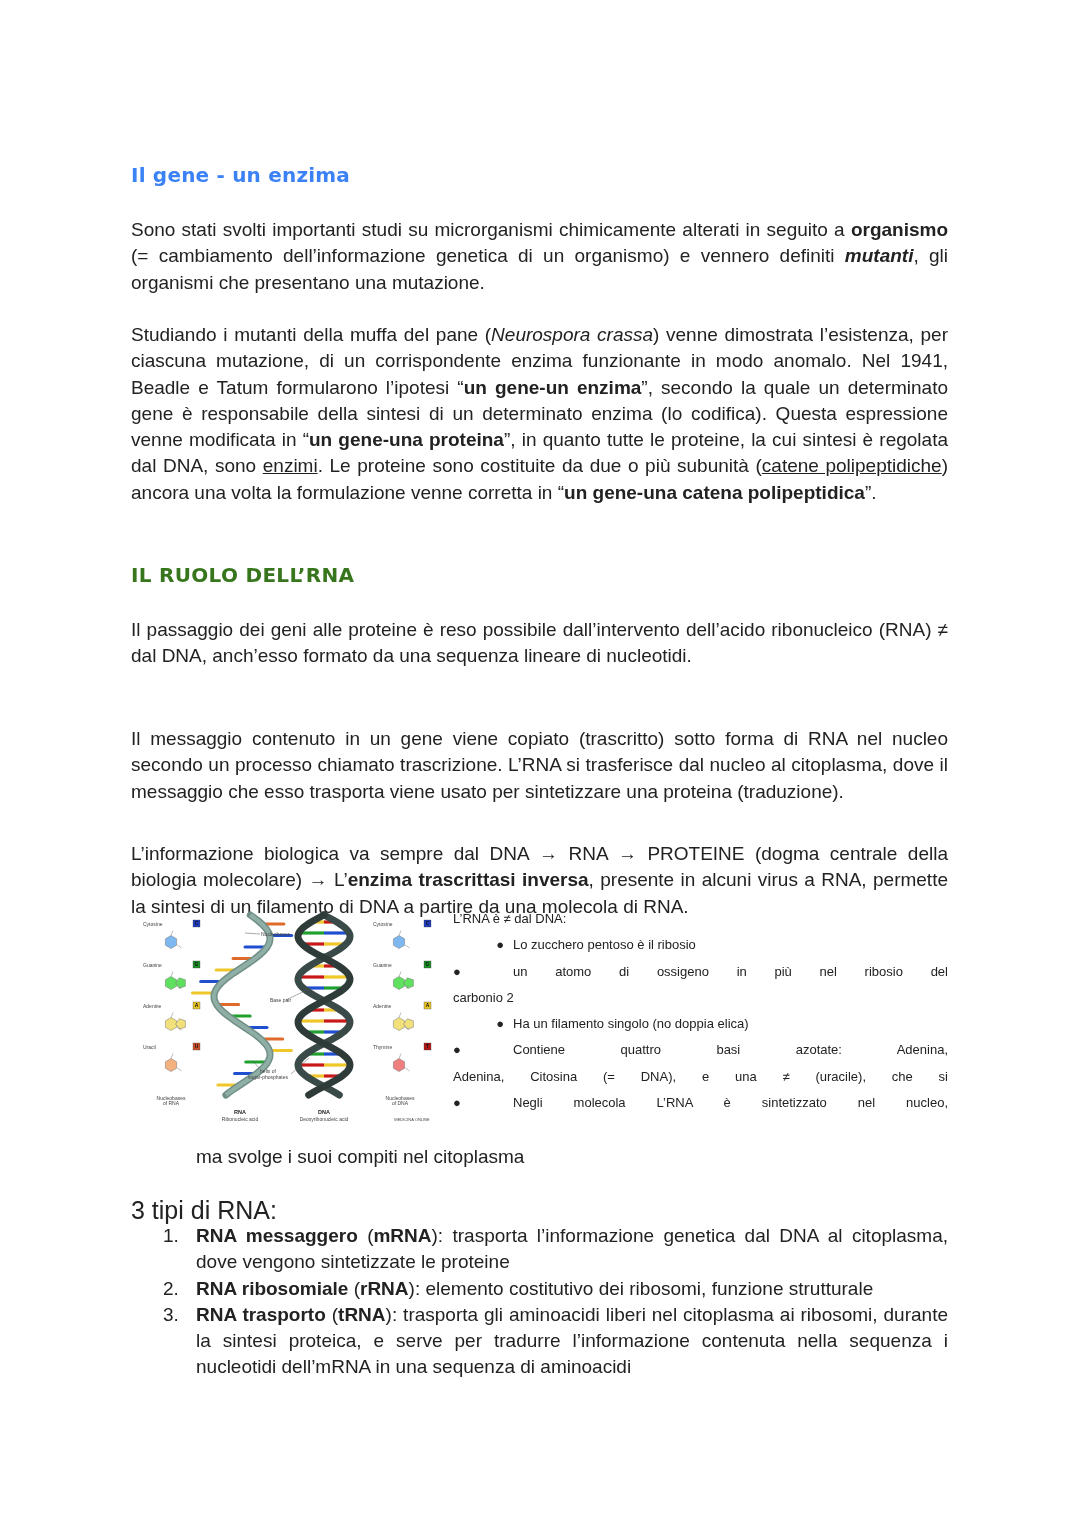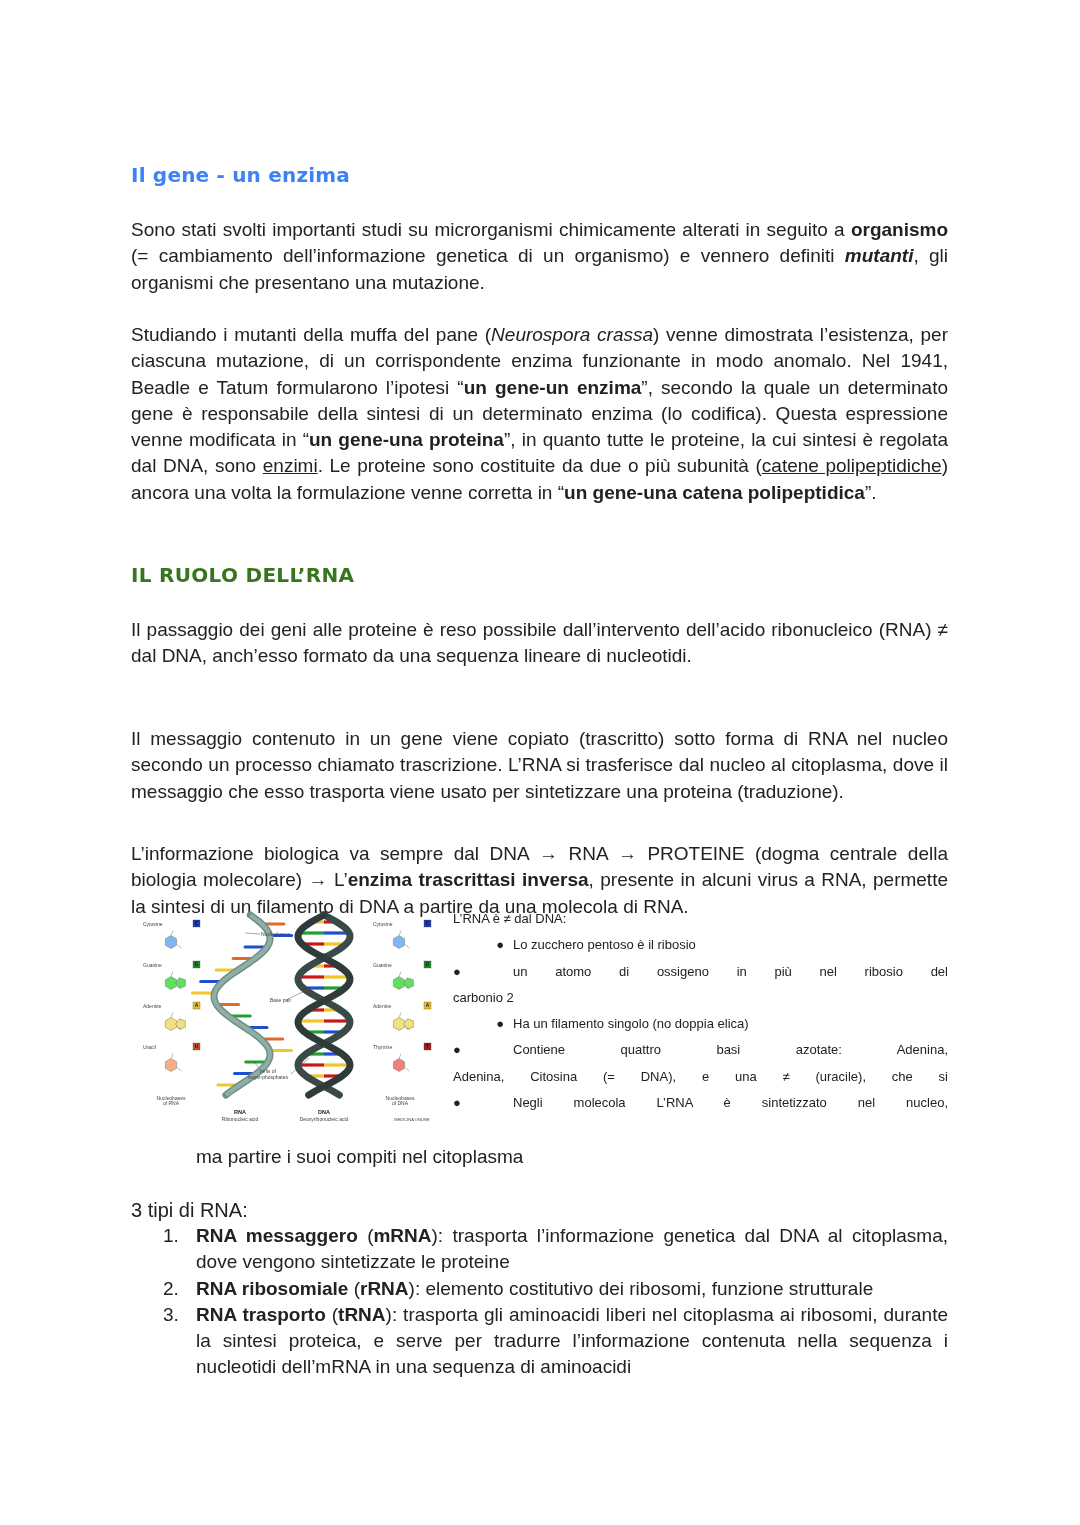--- a/index.html
+++ b/index.html
@@ -23,21 +23,21 @@
   
   .figure { position:absolute; left:10px; top:910px; width:300px; height:215px; }
   .figure svg { width:300px; height:215px; }
 
   
   .side { position:absolute; left:322px; top:906px; width:495px; font-size:13px; line-height:26.3px; }
   .side .line { text-align:justify; }
   .bul { display:inline-block; width:60px; text-align:right; padding-right:9px; box-sizing:border-box; }
   .tail { position:absolute; left:65px; top:1144px; font-size:19px; line-height:26.3px; }
 
-  .tipi { position:absolute; top:1197px; left:0; font-size:20px; line-height:26.3px; }
+  .tipi { position:absolute; top:1197px; left:0; font-size:25px; line-height:26.3px; }
   .ol { position:absolute; top:1223px; left:0; width:817px; font-size:19px; line-height:26.3px; }
   .li { position:relative; padding-left:65px; text-align:justify; }
   .li .num { position:absolute; left:32px; top:0; }
   .li b { font-weight:bold; }
   .lbl { font-family:"Liberation Sans", sans-serif; fill:#444; }
 </style>
 </head>
 <body>
 
 <div class="page">
@@ -193,21 +193,21 @@
   <div class="side">
     <div class="line">L’RNA è ≠ dal DNA:</div>
     <div class="line"><span class="bul">●</span><span>Lo zucchero pentoso è il ribosio</span></div>
     <div class="line" style="text-align-last:justify;"><span class="bul">●</span><span>un atomo di ossigeno in più nel ribosio del</span></div>
     <div class="line">carbonio 2</div>
     <div class="line"><span class="bul">●</span><span>Ha un filamento singolo (no doppia elica)</span></div>
     <div class="line" style="text-align-last:justify;"><span class="bul">●</span><span>Contiene quattro basi azotate: Adenina,</span></div>
     <div class="line" style="text-align-last:justify;">Adenina, Citosina (= DNA), e una ≠ (uracile), che si</div>
     <div class="line" style="text-align-last:justify;"><span class="bul">●</span><span>Negli molecola L’RNA è sintetizzato nel nucleo,</span></div>
   </div>
-  <div class="tail">ma partire i suoi compiti nel citoplasma</div>
+  <div class="tail">ma svolge i suoi compiti nel citoplasma</div>
 
   <div class="tipi">3 tipi di RNA:</div>
   <div class="ol" id="types-list">
     <div class="li"><span class="num">1.</span><b>RNA messaggero</b><span> (</span><b>mRNA</b><span>): trasporta l’informazione genetica dal DNA al citoplasma, dove vengono sintetizzate le proteine</span></div>
     <div class="li"><span class="num">2.</span><b>RNA ribosomiale</b><span> (</span><b>rRNA</b><span>): elemento costitutivo dei ribosomi, funzione strutturale</span></div>
     <div class="li"><span class="num">3.</span><b>RNA trasporto</b><span> (</span><b>tRNA</b><span>): trasporta gli aminoacidi liberi nel citoplasma ai ribosomi, durante la sintesi proteica, e serve per tradurre l’informazione contenuta nella sequenza i nucleotidi dell’mRNA in una sequenza di aminoacidi</span></div>
   </div>
 </div>
 
 </body></html>

